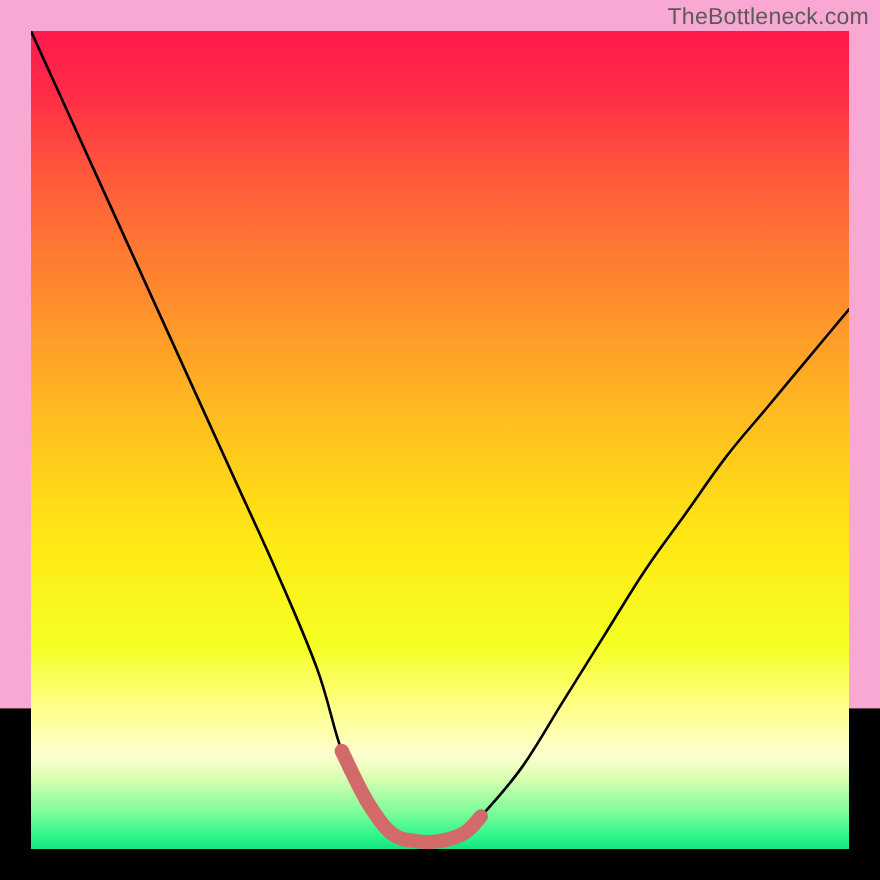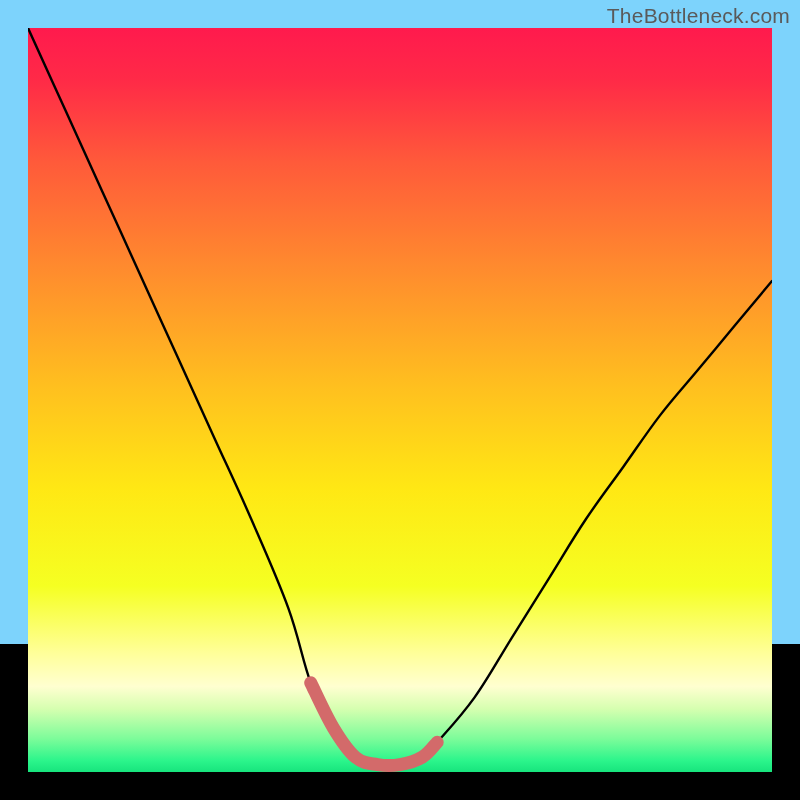--- a/index.html
+++ b/index.html
@@ -1,21 +1,21 @@
 <!DOCTYPE html>
 <html><head>
 <meta charset="utf-8">
 <style>
   * { margin: 0; padding: 0; box-sizing: border-box; }
   html, body { width: 800px; height: 800px; overflow: hidden; background: #000; }
   .frame {
     position: absolute;
     top: 0; left: 0;
     width: 800px; height: 644px;
-    background: #7dd3fc;
+    background: #f9a8d4;
   }
   .plot-area {
     position: absolute;
     top: 28px;
     left: 28px;
     width: 744px;
     height: 744px;
     overflow: hidden;
   }
   .gradient-bg {

